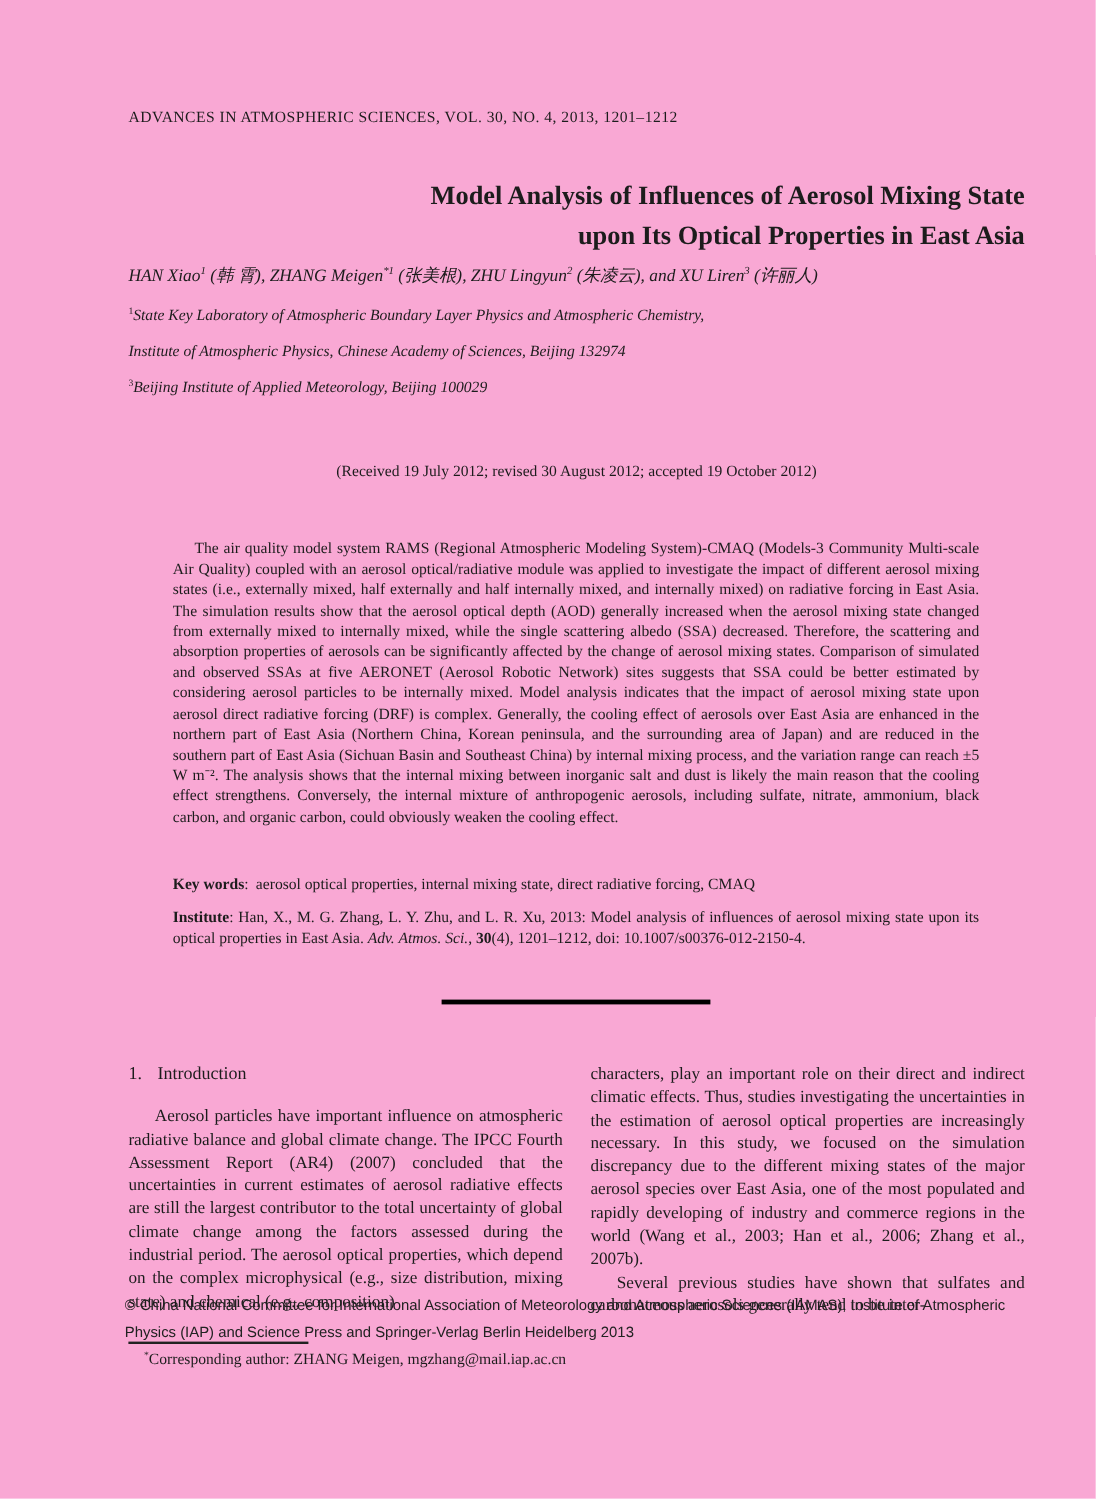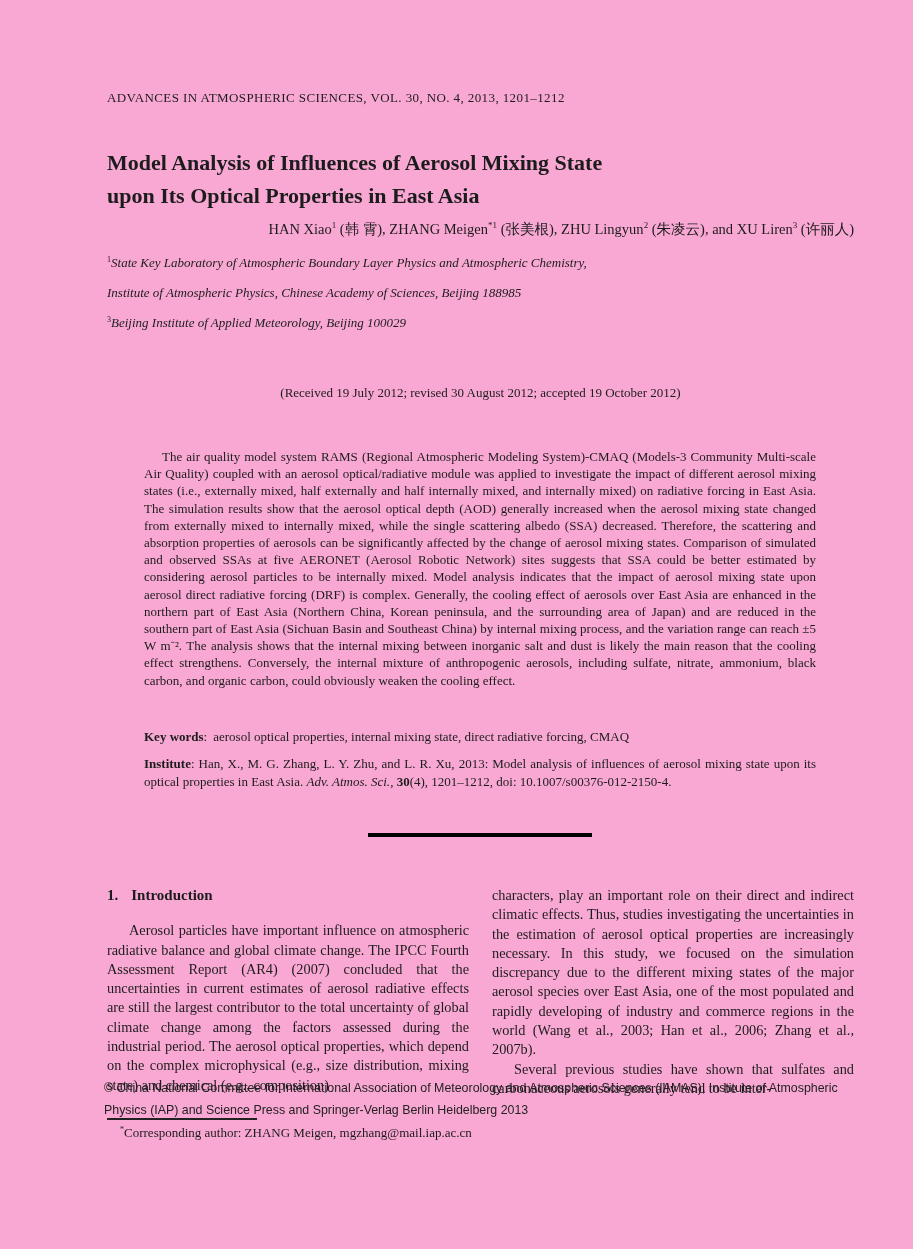--- a/index.html
+++ b/index.html
@@ -4,24 +4,24 @@
 <style>
   html,body { margin:0; padding:0; background:#ffffff; }
   .page {
     position:relative; width:913px; height:1249px; background:#f9a8d4;
     font-family:"Liberation Serif", serif; color:#1c1c1c; overflow:hidden;padding-left:48px;
   }
   .content { position:absolute; left:107px; top:0; width:747px; height:100%; }
 
   .journal-header { position:absolute; top:90px; left:0; font-size:13px; letter-spacing:0.4px; white-space:nowrap; }
 
-  .title-block { position:absolute; top:146px; left:0; width:100%; text-align:left;
+  .title-block { position:absolute; top:146px; left:0; width:100%; text-align:right;
                  font-weight:bold; font-size:22px; line-height:33px; }
 
-  .authors-line { position:absolute; top:220px; left:0; width:100%; text-align:right; font-size:14.5px; }
+  .authors-line { position:absolute; top:220px; left:0; width:100%; text-align:left; font-size:14.5px;font-style:italic; }
   sup { vertical-align:super; font-size:0.62em; line-height:0; }
 
   .affiliations { position:absolute; top:255px; left:0; width:100%; text-align:left;
                   font-style:italic; font-size:13px; }
   .affil { line-height:16px; margin-bottom:14px; }
   .affil sup { font-style:normal; }
 
   .dates-line { position:absolute; top:385px; left:0; width:100%; text-align:center; font-size:13px; }
 
   .abstract-heading { position:absolute; top:426px; left:0; width:100%; text-align:center;
@@ -34,21 +34,21 @@
   .kw-colon { margin-right:6px; }
 
   .citation { position:absolute; top:755px; left:37px; width:672px; font-size:13px;
               line-height:17.5px; text-align:justify; }
 
   .divider { position:absolute; top:833px; left:261px; width:224px; height:4px; background:#000; }
 
   .columns { position:absolute; top:886px; left:0; width:747px; display:flex; gap:23px;
              font-size:14.3px; line-height:19.3px; text-align:justify; }
   .col { width:362px; }
-  .section-heading { font-weight:bold; font-size:15px; margin:0 0 16px 0; text-align:left; }
+  .section-heading { font-weight:normal; font-size:15px; margin:0 0 16px 0; text-align:left; }
   .sec-num { margin-right:13px; }
   .col p { margin:0; }
   .indent { text-indent:22px; }
 
   .footnote-rule { position:absolute; top:1118px; left:0; width:150px; height:1.5px; background:#222; }
   .footnote { position:absolute; top:1125px; left:0; width:740px; font-size:13px; padding-left:13px; }
 
   .copyright { position:absolute; top:1078px; left:-3px; width:766px;
                font-family:"Liberation Sans", sans-serif; font-size:12.4px;
                line-height:21.5px; color:#222; }
@@ -64,21 +64,21 @@
     <div class="title-block">
       <div>Model Analysis of Influences of Aerosol Mixing State</div>
       <div>upon Its Optical Properties in East Asia</div>
     </div>
 
     <div class="authors-line"><span><span>HAN Xiao</span><sup>1</sup><span> (韩 霄)</span><span>, </span></span><span><span>ZHANG Meigen</span><sup>*1</sup><span> (张美根)</span><span>, </span></span><span><span>ZHU Lingyun</span><sup>2</sup><span> (朱凌云)</span><span>, and </span></span><span><span>XU Liren</span><sup>3</sup><span> (许丽人)</span></span>
     </div>
 
     <div class="affiliations">
       <div class="affil"><sup>1</sup><span>State Key Laboratory of Atmospheric Boundary Layer Physics and Atmospheric Chemistry,</span></div>
-      <div class="affil"><sup></sup><span>Institute of Atmospheric Physics, Chinese Academy of Sciences, Beijing 188985</span></div>
+      <div class="affil"><sup></sup><span>Institute of Atmospheric Physics, Chinese Academy of Sciences, Beijing 132974</span></div>
       <div class="affil"><sup>3</sup><span>Beijing Institute of Applied Meteorology, Beijing 100029</span></div>
     </div>
 
     <div class="dates-line">(Received 19 July 2012; revised 30 August 2012; accepted 19 October 2012)</div>
 
     <div class="abstract-body">
       <p>The air quality model system RAMS (Regional Atmospheric Modeling System)-CMAQ (Models-3 Community Multi-scale Air Quality) coupled with an aerosol optical/radiative module was applied to investigate the impact of different aerosol mixing states (i.e., externally mixed, half externally and half internally mixed, and internally mixed) on radiative forcing in East Asia. The simulation results show that the aerosol optical depth (AOD) generally increased when the aerosol mixing state changed from externally mixed to internally mixed, while the single scattering albedo (SSA) decreased. Therefore, the scattering and absorption properties of aerosols can be significantly affected by the change of aerosol mixing states. Comparison of simulated and observed SSAs at five AERONET (Aerosol Robotic Network) sites suggests that SSA could be better estimated by considering aerosol particles to be internally mixed. Model analysis indicates that the impact of aerosol mixing state upon aerosol direct radiative forcing (DRF) is complex. Generally, the cooling effect of aerosols over East Asia are enhanced in the northern part of East Asia (Northern China, Korean peninsula, and the surrounding area of Japan) and are reduced in the southern part of East Asia (Sichuan Basin and Southeast China) by internal mixing process, and the variation range can reach ±5 W m⁻². The analysis shows that the internal mixing between inorganic salt and dust is likely the main reason that the cooling effect strengthens. Conversely, the internal mixture of anthropogenic aerosols, including sulfate, nitrate, ammonium, black carbon, and organic carbon, could obviously weaken the cooling effect.</p>
     </div>
 
     <div class="keywords"><b>Key words</b><span class="kw-colon">:</span><span>aerosol optical properties, internal mixing state, direct radiative forcing, CMAQ</span>

